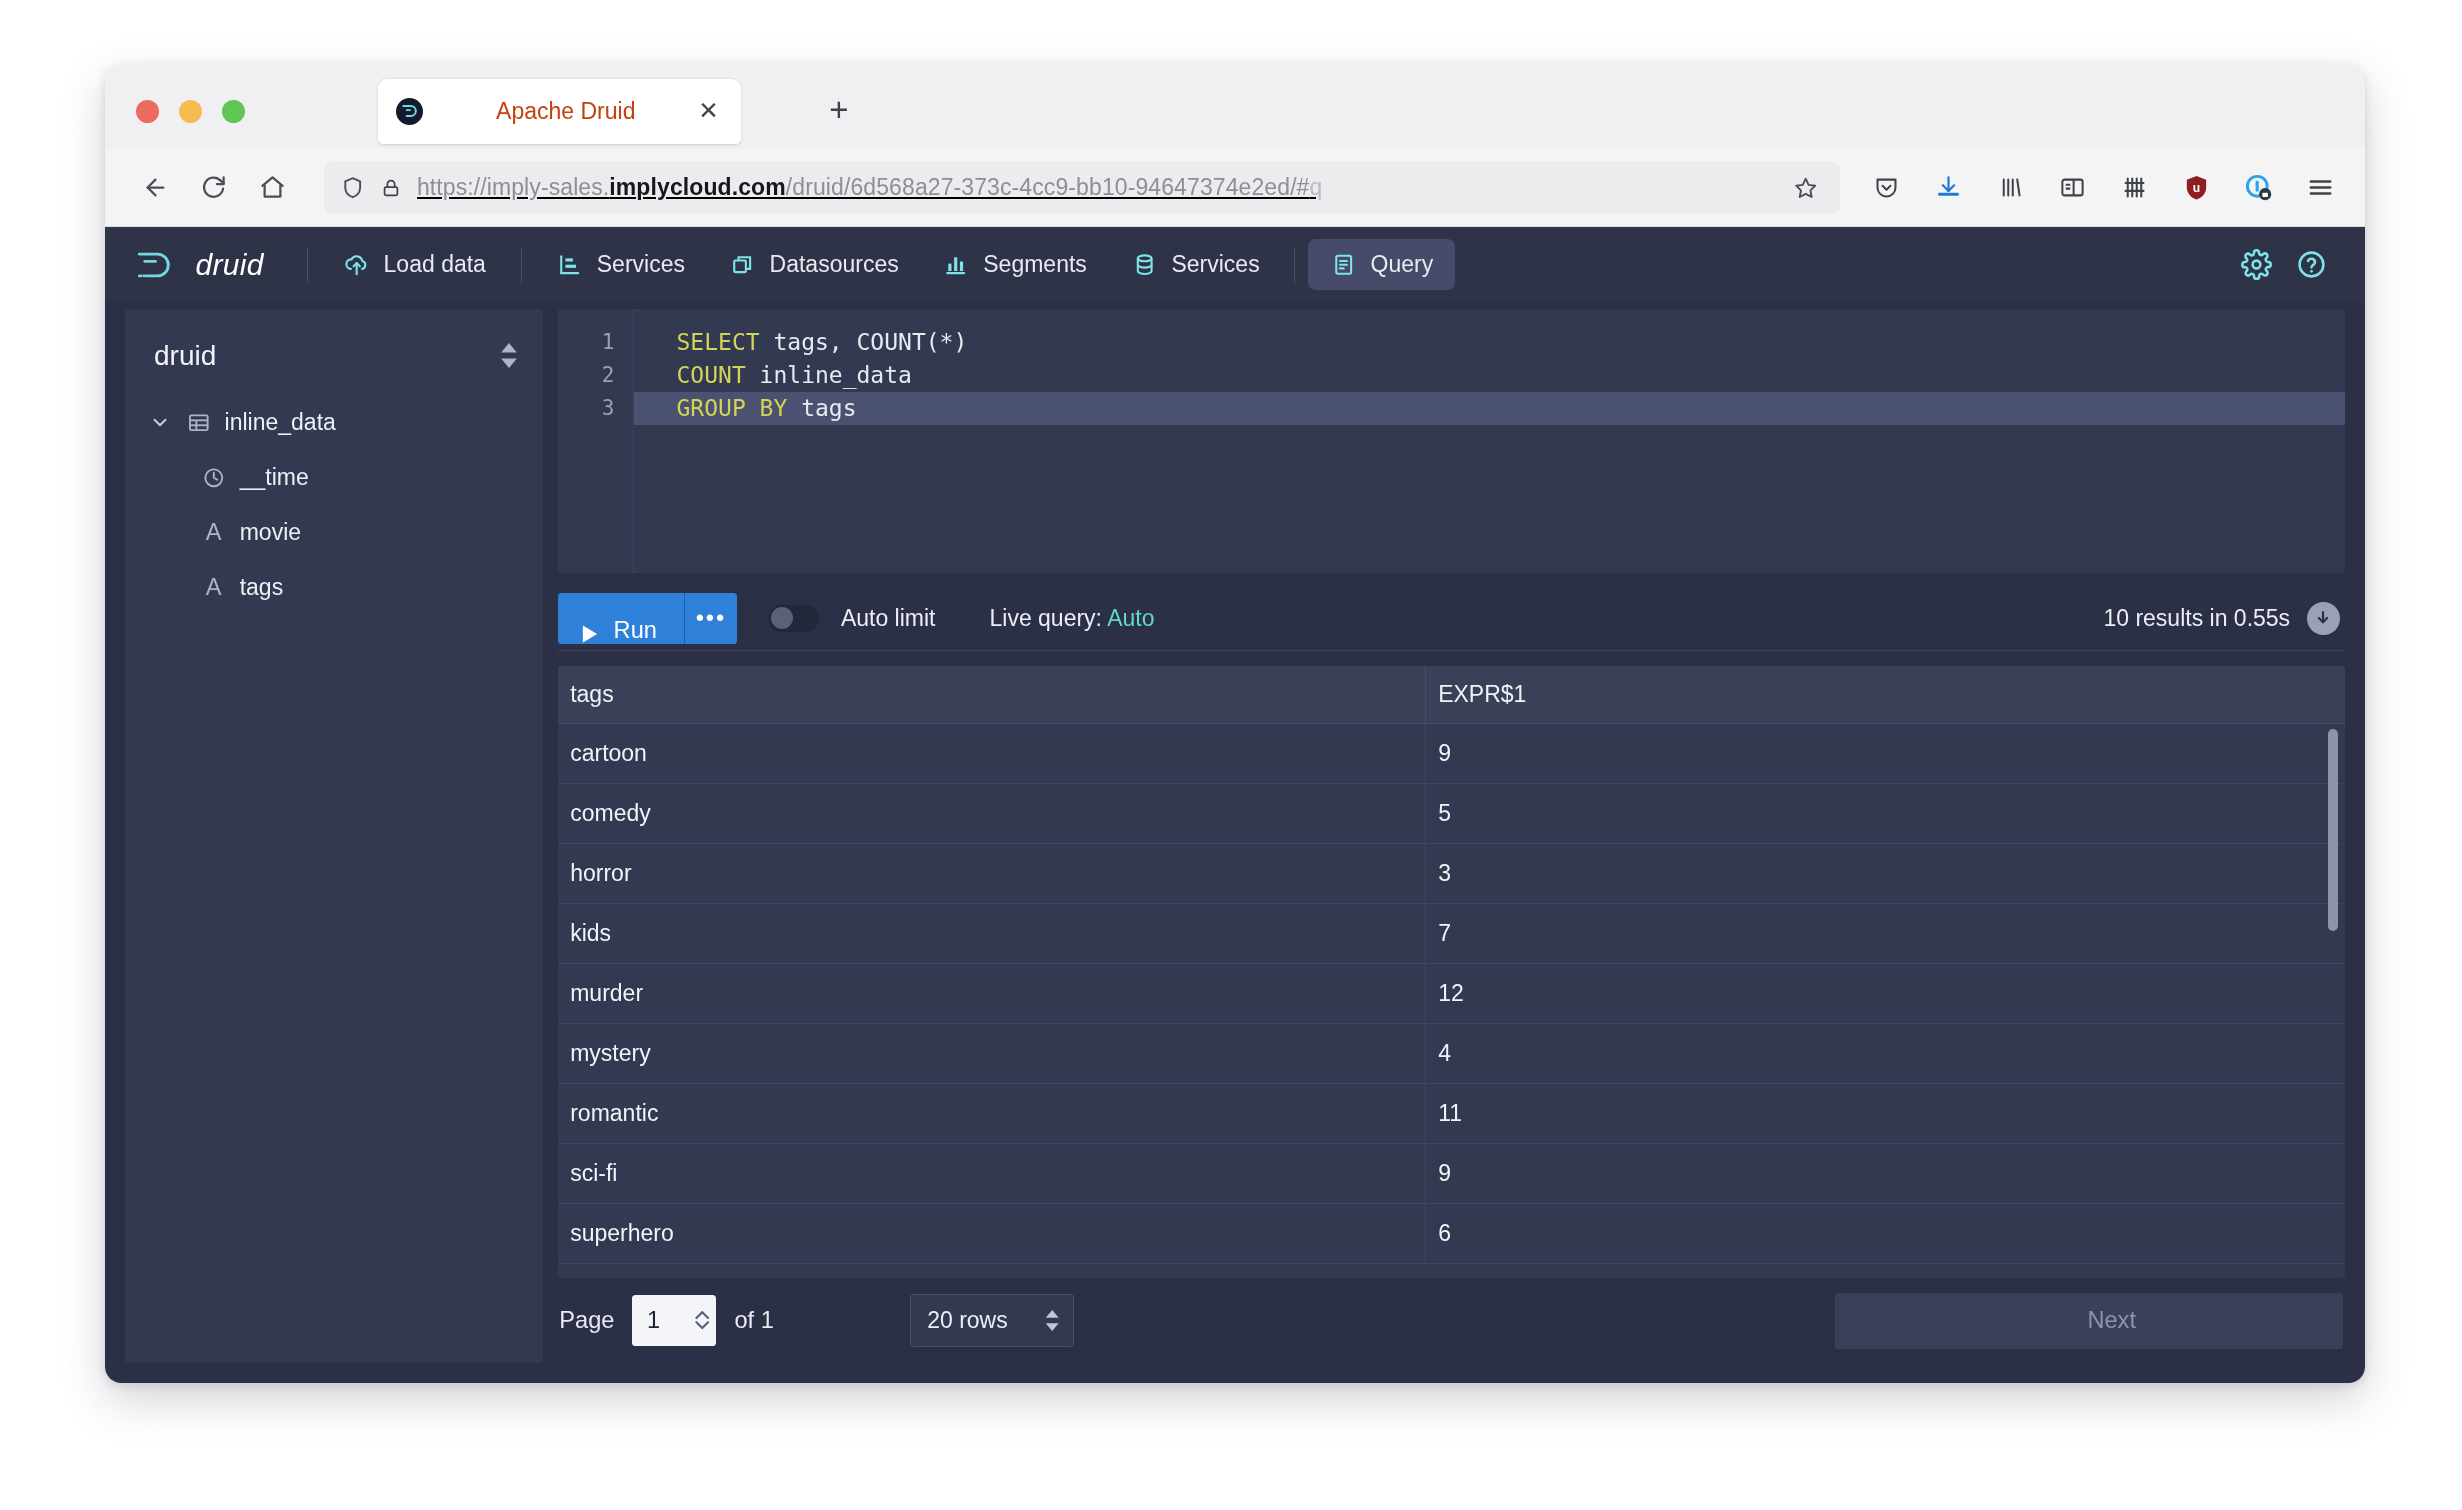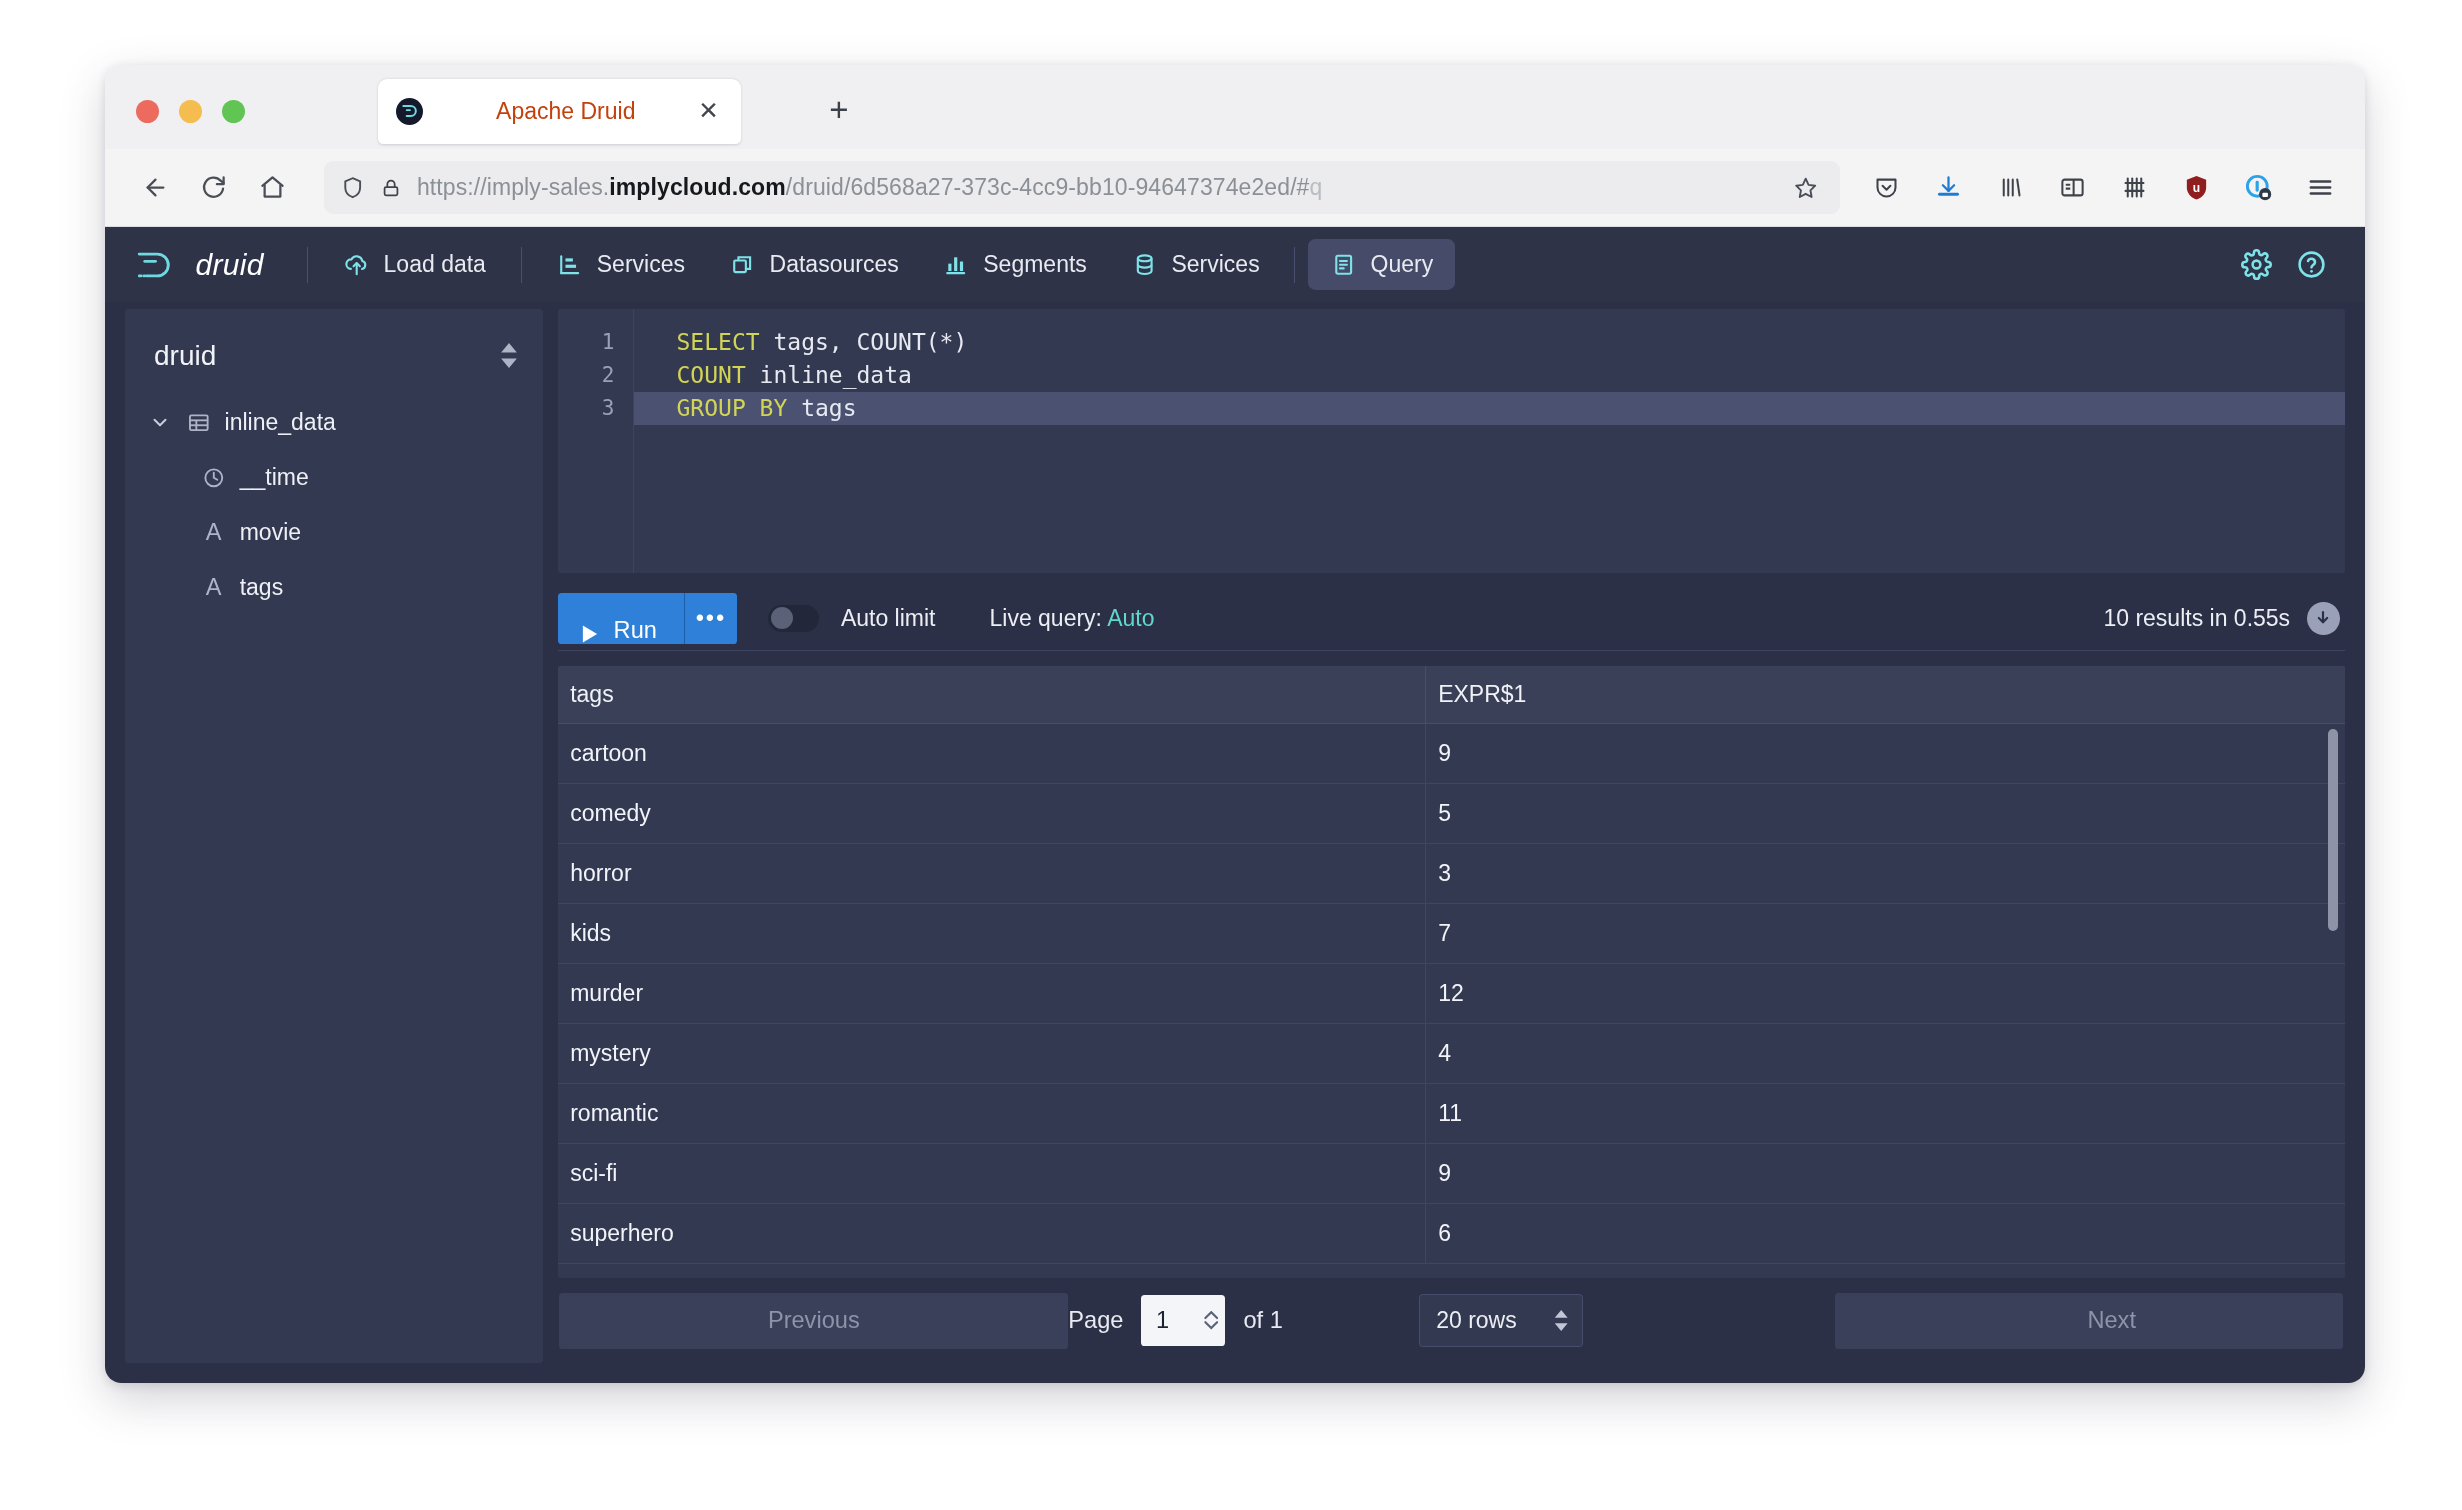--- a/index.html
+++ b/index.html
@@ -117,20 +117,21 @@
     flex: 1;
     height: 53px;
     margin: 0 20px;
     background: #ececee;
     border-radius: 9px;
     display: flex;
     align-items: center;
     padding: 0 16.4px;
     gap: 14.5px;
     min-width: 0;
+    text-decoration: underline;
   }
   .url-text {
     flex: 1;
     font-size: 23px;
     color: #8b8f96;
     white-space: nowrap;
     overflow: hidden;
     min-width: 0;
     letter-spacing: 0.1px;
   }
@@ -854,21 +855,20 @@
               </div>
               <div class="tr">
                 <div class="td col-tags">superhero</div>
                 <div class="td col-expr">6</div>
               </div>
               <div class="v-scroll"></div>
             </div>
           </div>
 
           <div class="pagination">
-            <div class="page-btn prev">Previous</div>
             <div class="page-mid">
               <span class="page-label">Page</span>
               <div class="page-input">
                 <span class="num">1</span>
                 <span class="spinner">
                   <svg width="14.5" height="8.2" viewBox="0 0 12 7" fill="none" stroke="currentColor" stroke-width="1.8" stroke-linecap="round">
                       <polyline points="1,6 6,1 11,6"></polyline>
                     </svg>
                   <svg width="14.5" height="8.2" viewBox="0 0 12 7" fill="none" stroke="currentColor" stroke-width="1.8" stroke-linecap="round">
                       <polyline points="1,1 6,6 11,1"></polyline>

